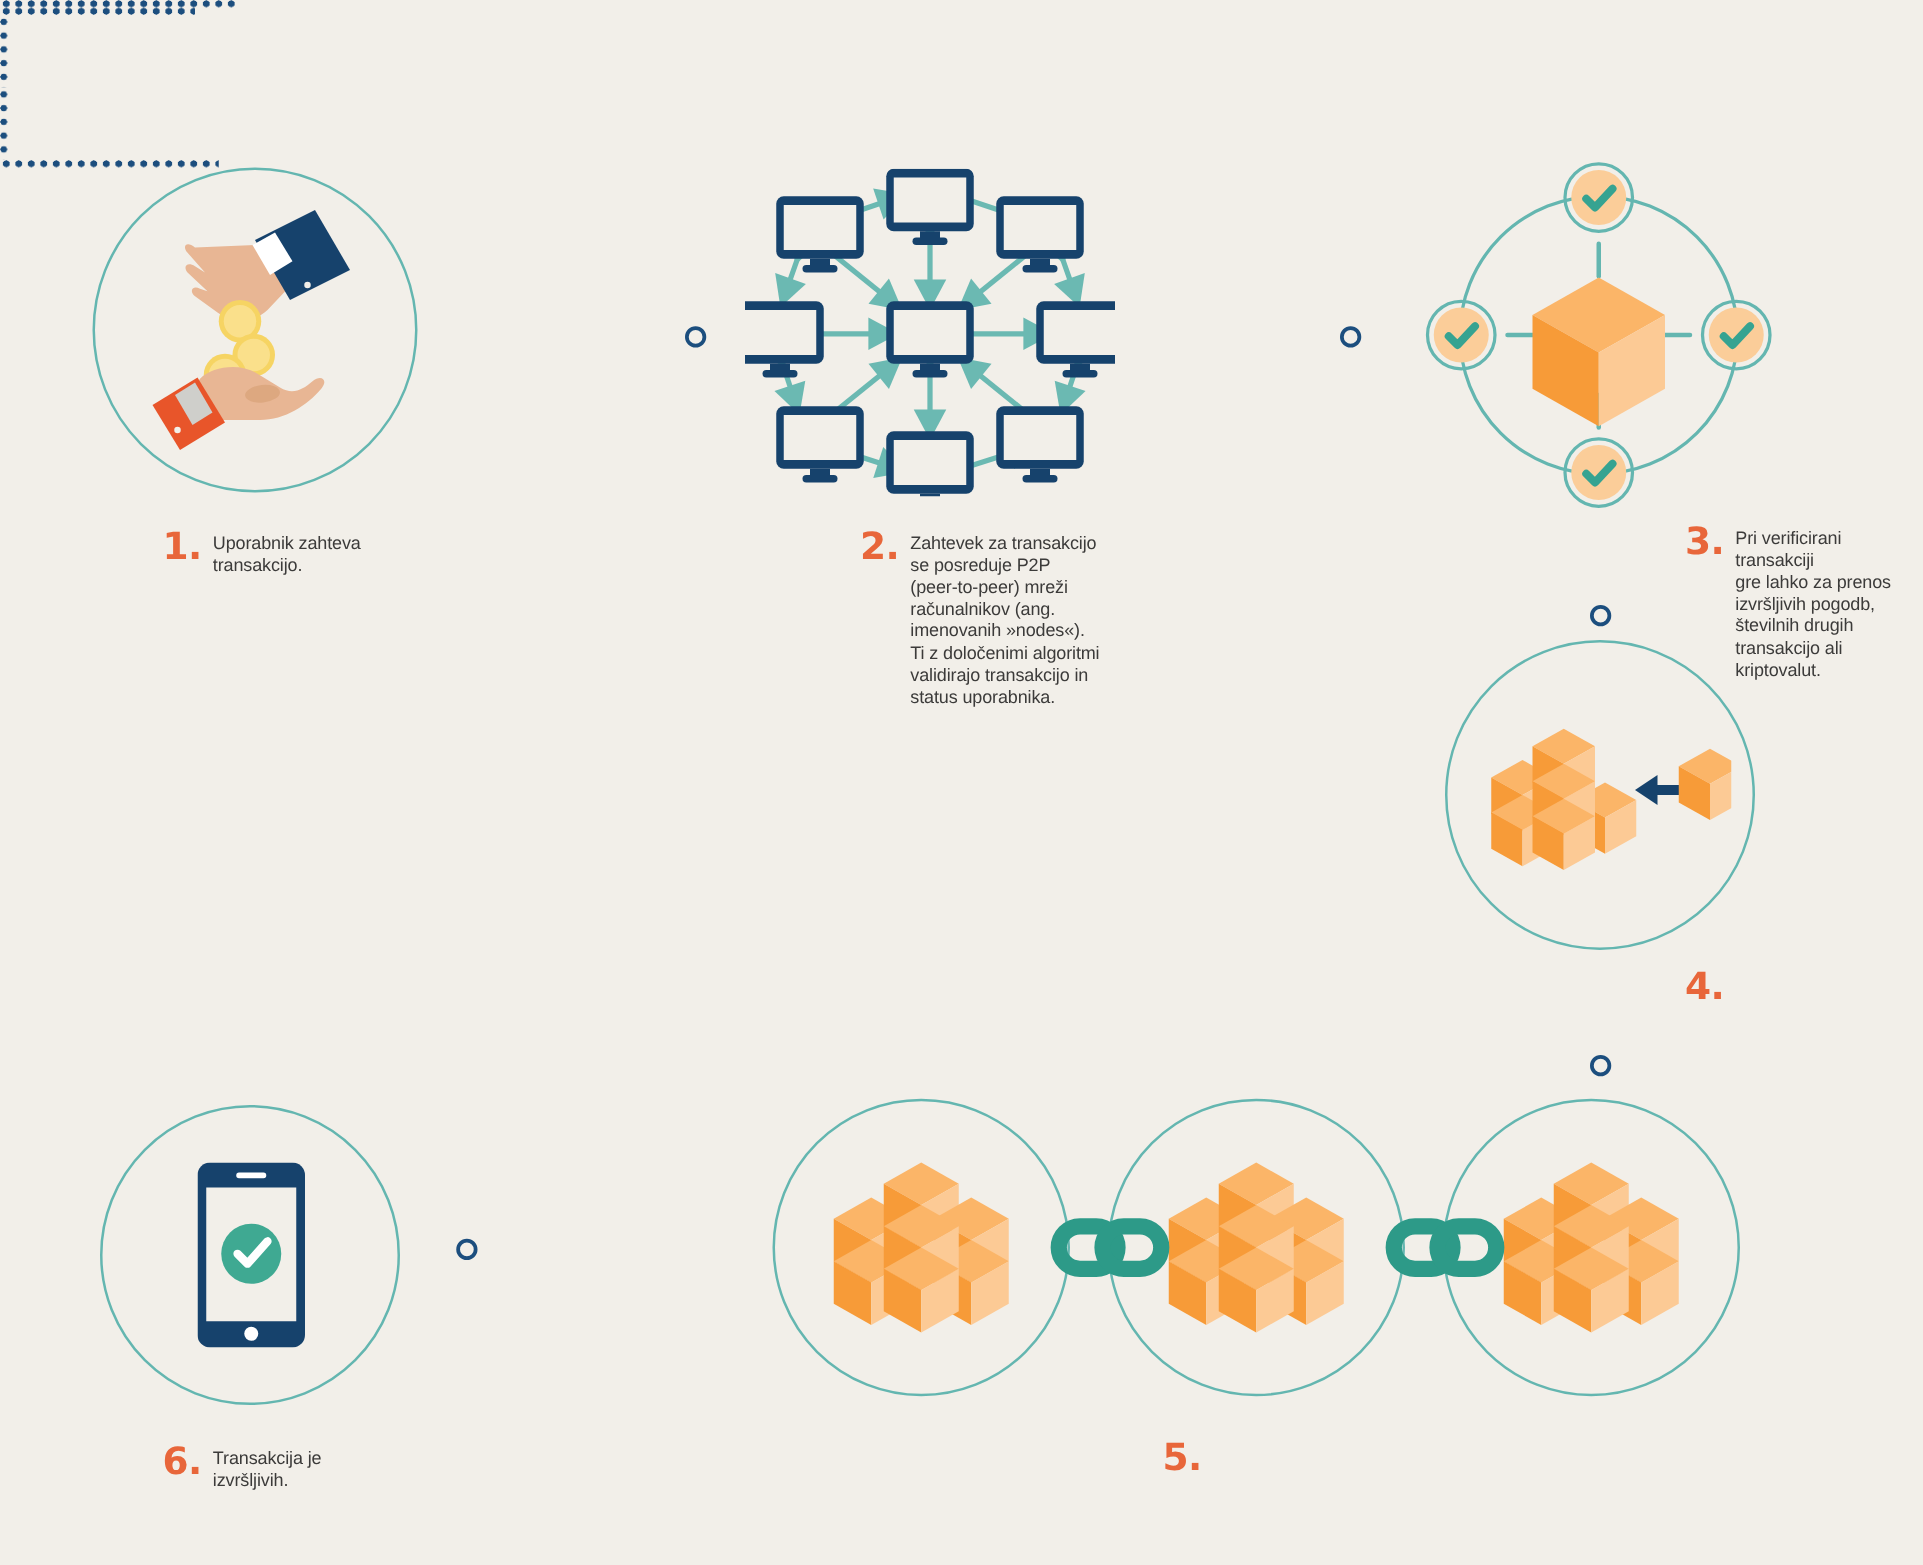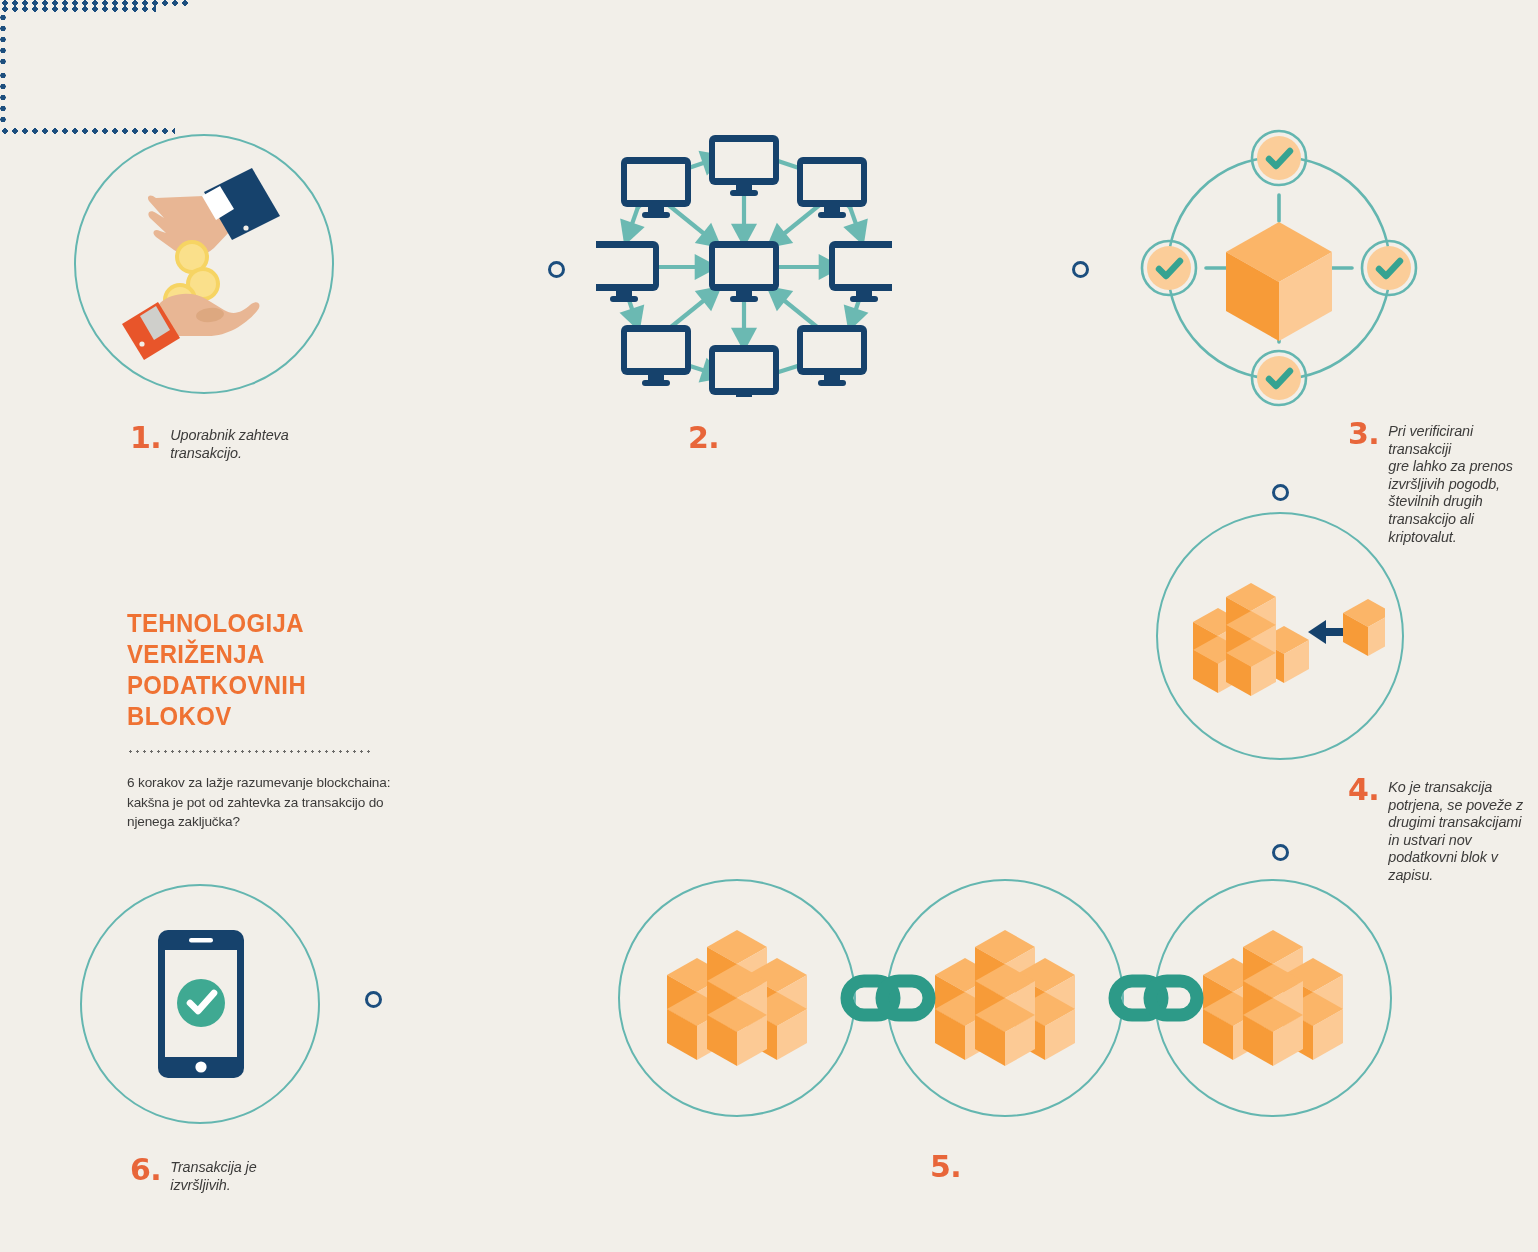--- a/index.html
+++ b/index.html
@@ -24,21 +24,20 @@
     letter-spacing:-.5px;
     font-family:"DejaVu Sans", sans-serif;
   }
   .step .txt{
     color:#3c3b3a;
     font-size:14.4px;
     line-height:17.6px;
     letter-spacing:-.1px;
     white-space:pre-line;
     padding-top:4px;
-    font-style:italic;
   }
 
   .title-block{position:absolute;left:127px;top:608px;width:300px;}
   .title-block h1{
     margin:0;
     color:#ef7233;
     font-size:26px;
     line-height:31px;
     font-weight:700;
     letter-spacing:.4px;
@@ -225,20 +224,28 @@
         <rect x="21" y="55" width="28" height="6" rx="3"></rect>
       </g>
     </g>
   </svg>
 
   <div class="dotline-h" style="left:918px;top:266px;width:156px;"></div>
   <div class="endnode" style="left:1072px;top:261px;"></div>
 
   <div class="step" style="left:688px;top:423px;width:270px;">
     <span class="num">2.</span>
+    <span class="txt">Zahtevek za transakcijo
+se posreduje P2P
+(peer-to-peer) mreži
+računalnikov (ang.
+imenovanih »nodes«).
+Ti z določenimi algoritmi
+validirajo transakcijo in
+status uporabnika.</span>
   </div>
 
   <svg class="abs" style="left:1134px;top:128px;" width="290" height="280" viewBox="0 0 290 280">
     <circle cx="145" cy="140" r="111" fill="none" stroke="#64b6b0" stroke-width="2.6"></circle>
     <g stroke="#64b6b0" stroke-width="3.6" stroke-linecap="round">
       <line x1="145" y1="67" x2="145" y2="93"></line>
       <line x1="145" y1="188" x2="145" y2="214"></line>
       <line x1="72" y1="140" x2="98" y2="140"></line>
       <line x1="192" y1="140" x2="218" y2="140"></line>
     </g>
@@ -332,26 +339,20 @@
 
     <g>
       <path d="M158,41 L183,27 L208,41 L183,55 Z" fill="#fbb568"></path>
       <path d="M158,41 L183,55 L183,84 L158,70 Z" fill="#f79b38"></path>
       <path d="M208,41 L208,70 L183,84 L183,55 Z" fill="#fcca95"></path>
     </g>
   </svg>
 
   <div class="step" style="left:1348px;top:775px;width:185px;">
     <span class="num">4.</span>
-    <span class="txt">Ko je transakcija
-potrjena, se poveže z
-drugimi transakcijami
-in ustvari nov
-podatkovni blok v
-zapisu.</span>
   </div>
 
   <div class="dotline-v" style="left:1277px;top:788px;height:58px;"></div>
   <div class="endnode" style="left:1272px;top:844px;"></div>
 
   <div class="ring" style="left:618px;top:879px;width:238px;height:238px;"></div>
   <div class="ring" style="left:886px;top:879px;width:238px;height:238px;"></div>
   <div class="ring" style="left:1154px;top:879px;width:238px;height:238px;"></div>
 
   <svg class="abs" style="left:618px;top:879px;" width="774" height="238" viewBox="0 0 774 238">
@@ -430,22 +431,14 @@
       <path d="M32,73 L40,81 L56,63" fill="none" stroke="#ffffff" stroke-width="6.6" stroke-linecap="round" stroke-linejoin="round"></path>
     </g>
   </svg>
 
   <div class="step" style="left:130px;top:1155px;width:220px;">
     <span class="num">6.</span>
     <span class="txt">Transakcija je
 izvršljivih.</span>
   </div>
 
-  <div class="title-block">
-    <h1>TEHNOLOGIJA VERIŽENJA
-PODATKOVNIH BLOKOV</h1>
-    <div class="title-rule"></div>
-    <div class="title-sub">6 korakov za lažje razumevanje blockchaina:
-kakšna je pot od zahtevka za transakcijo do
-njenega zaključka?</div>
-  </div>
 
 </div>
 
 </body></html>

